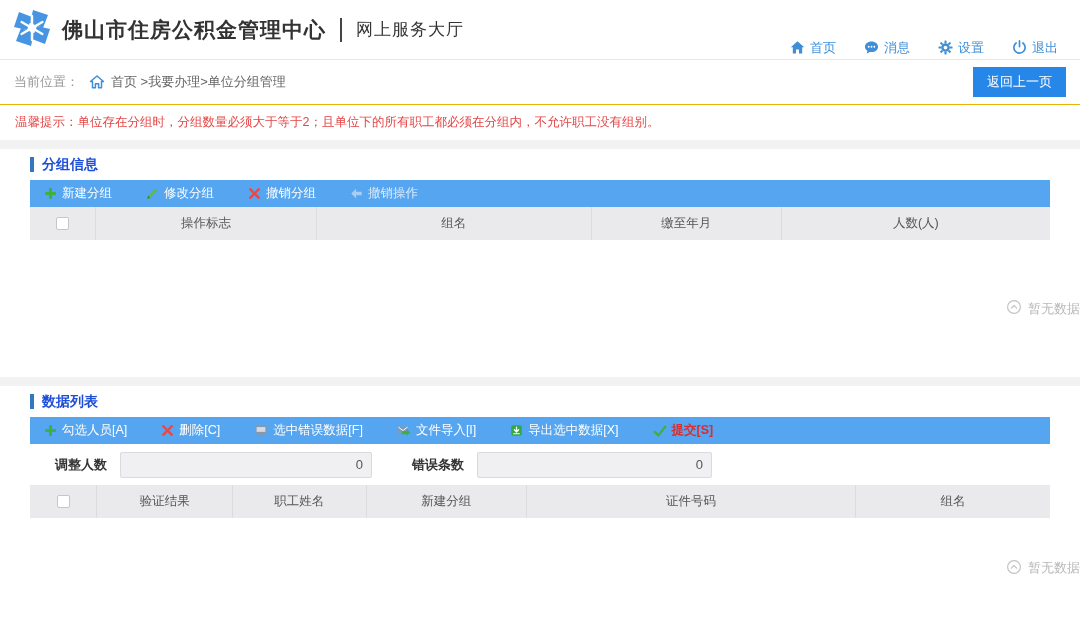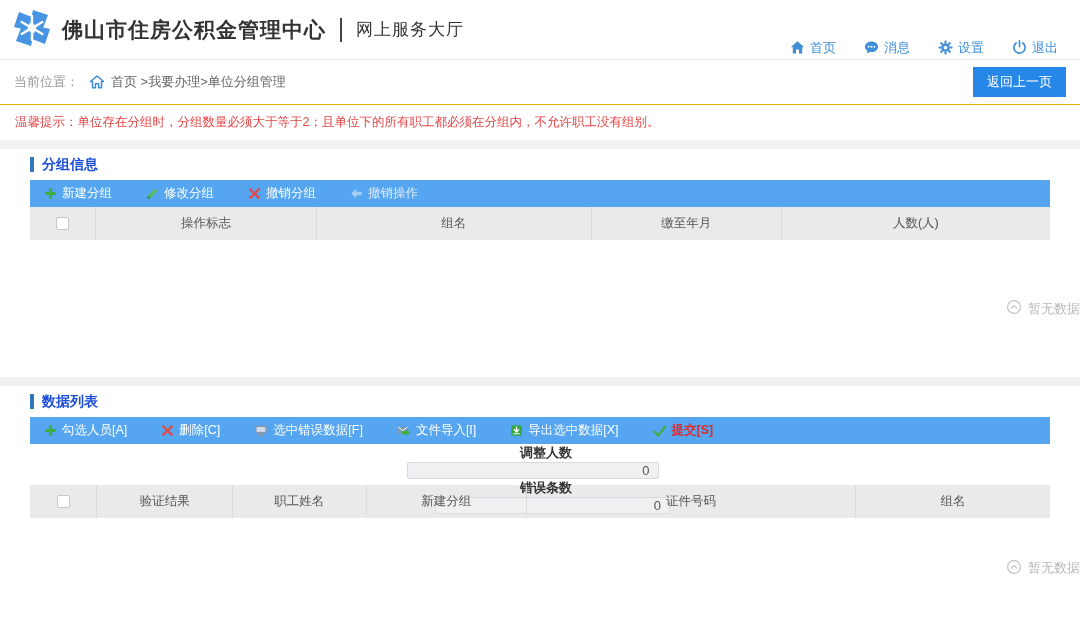--- a/index.html
+++ b/index.html
@@ -46,21 +46,21 @@
   .empty-zone { display:flex; align-items:center; justify-content:flex-end; gap:6px; color:#b8b8b8; font-size:13px; background:#fff; }
   .empty-zone.z1 { height:137px; }
   .empty-zone.z2 { height:100px; }
 
   
   .t1-c0{width:6.4%;} .t1-c1{width:21.6%;} .t1-c2{width:27%;} .t1-c3{width:26.4%;} .t1-c4{width:18.6%;}
   
   .t2-c0{width:6.5%;} .t2-c1{width:13.3%;} .t2-c2{width:13.1%;} .t2-c3{width:15.7%;} .t2-c4{width:32.3%;} .t2-c5{width:19.1%;}
 
   
-  .form-row { height:41px; display:flex; align-items:center; margin:0 30px; padding-left:25px;flex-direction:column; }
+  .form-row { height:41px; display:flex; align-items:center; margin:0 30px; padding-left:25px; }
   .f-label { font-size:13px; color:#333; font-weight:bold; margin-right:13px; }
   .f-input { height:26px; background:#f0f0f2; border:1px solid #d9d9de; border-radius:2px; text-align:right; padding:0 8px; color:#555; font-size:13px; }
   .f-input.w1 { width:252px; margin-right:40px; }
   .f-input.w2 { width:235px; }
 </style>
 </head>
 <body>
 
 <div class="page">
 

